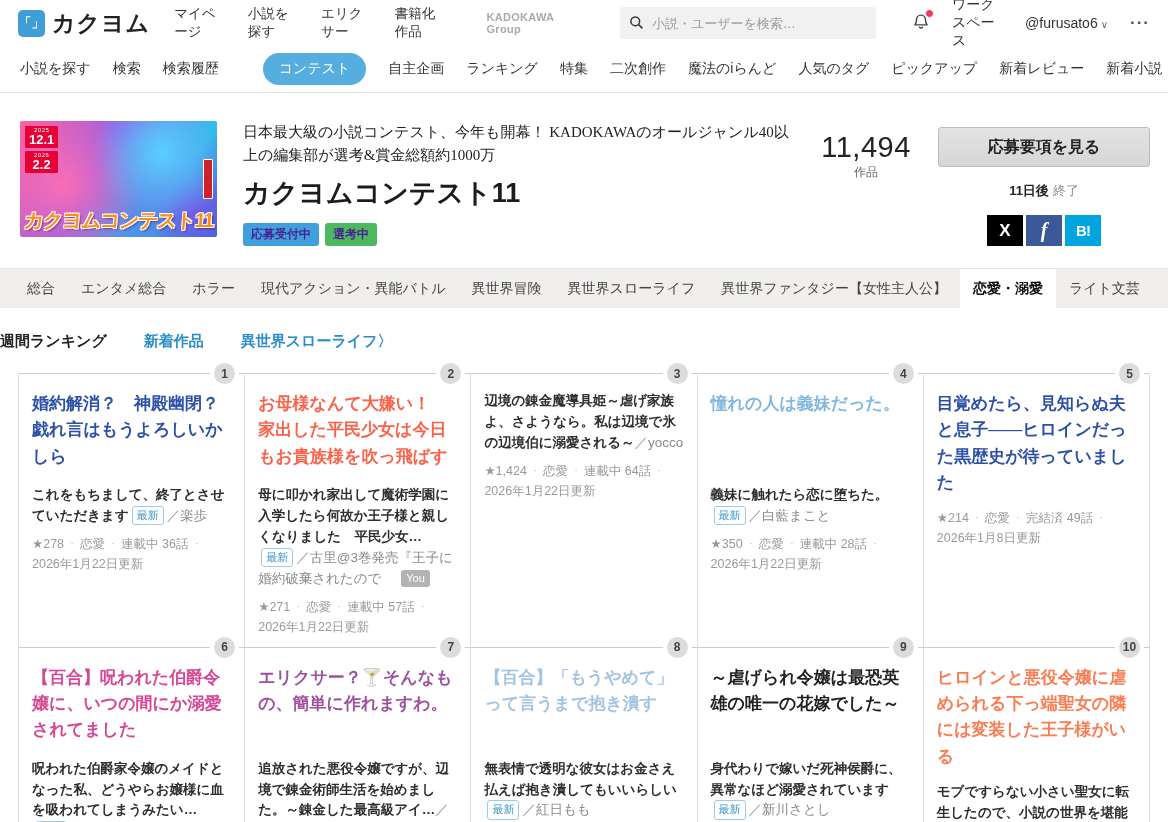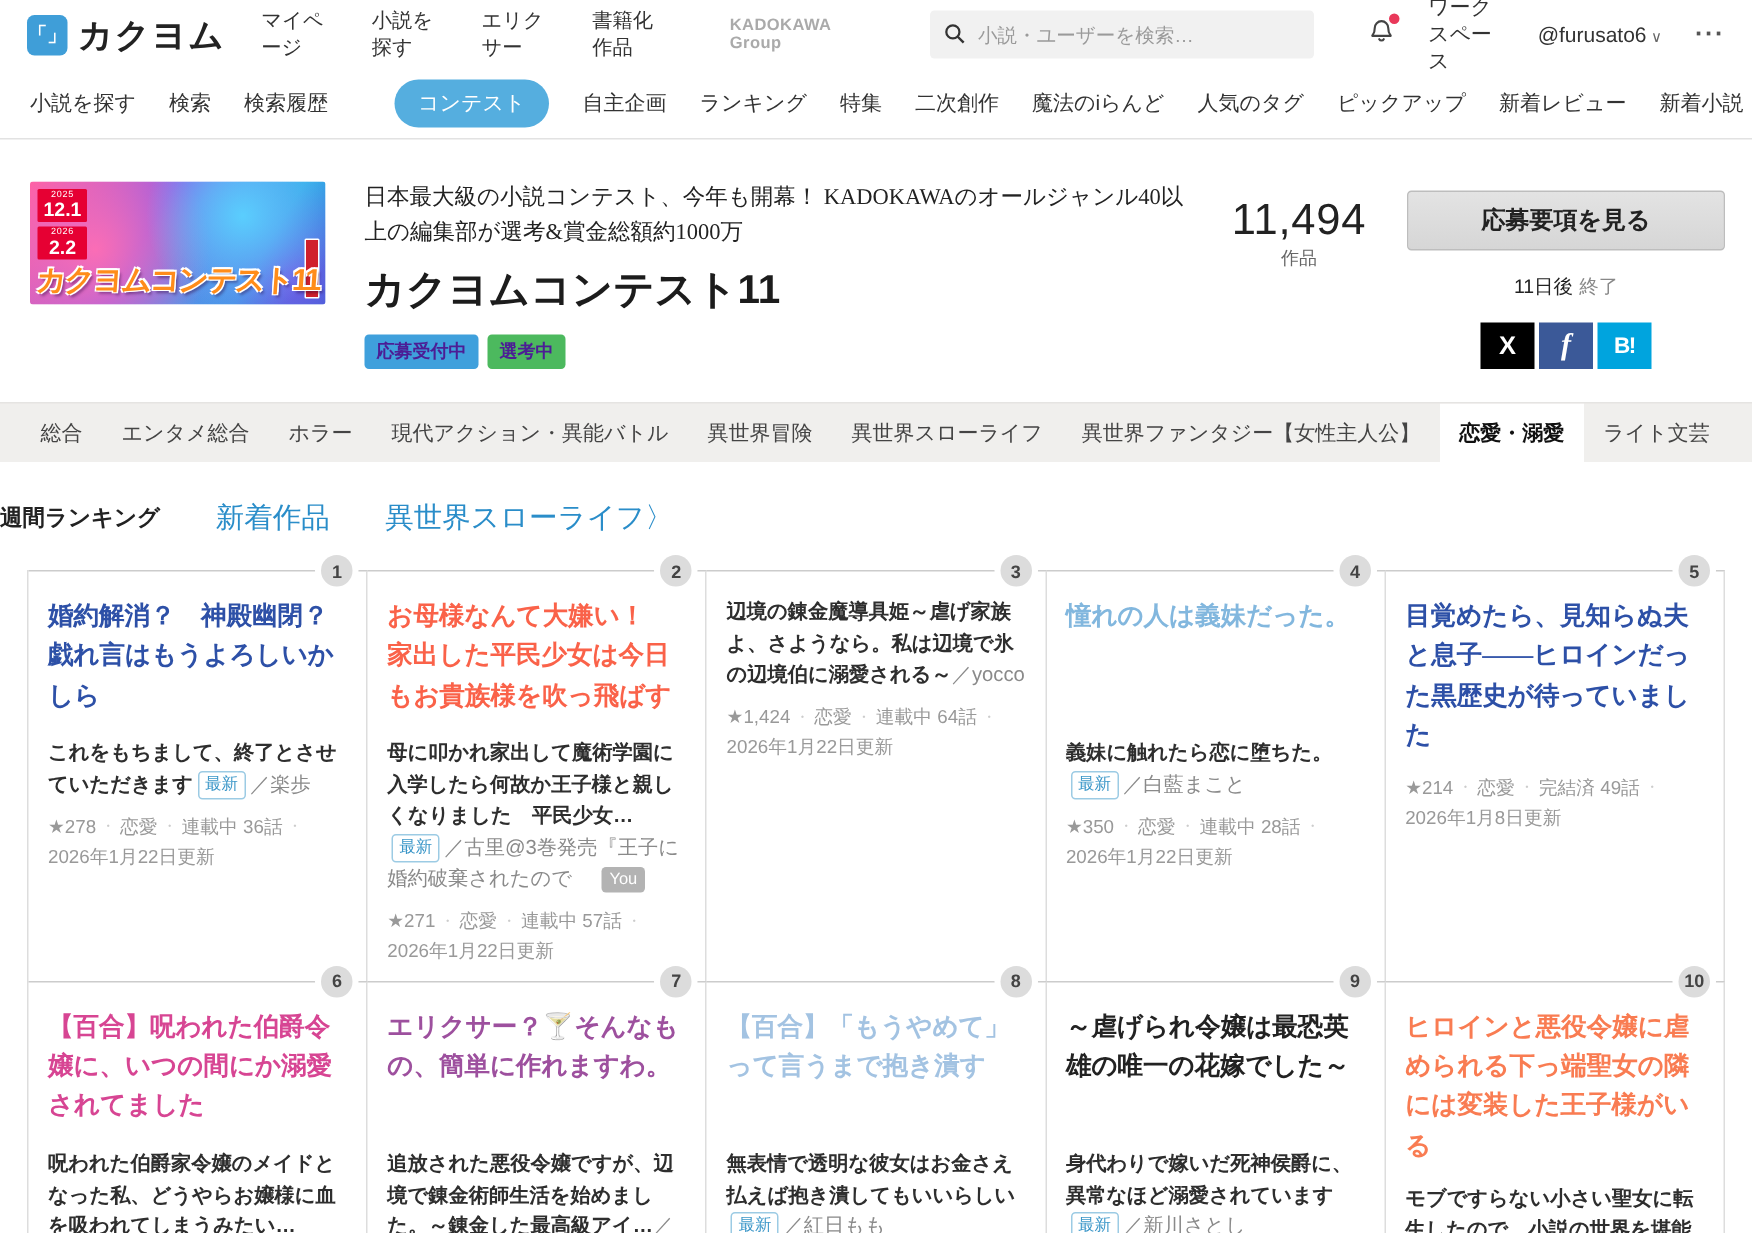--- a/index.html
+++ b/index.html
@@ -37,21 +37,21 @@
   .subnav { height:47px; display:flex; align-items:center; padding:0 20px; gap:22px;
     border-bottom:1px solid #e2e2e2; white-space:nowrap; overflow:hidden; }
   .subnav-group { display:flex; gap:22px; align-items:center; }
   .subnav a { font-size:14px; color:#333; }
   .subnav .divider { width:1px; height:18px; background:#ccc; }
   .pill { background:#55aedf; color:#fff !important; font-size:14px; padding:7px 16px;
     border-radius:16px; }
 
   
   .contest { display:flex; padding:28px 18px 22px 20px; gap:26px; align-items:flex-start; }
-  .banner { width:197px; height:82px; flex-shrink:0; position:relative; overflow:hidden; border-radius:2px;
+  .banner { width:197px; height:116px; flex-shrink:0; position:relative; overflow:hidden; border-radius:2px;
     background:
       radial-gradient(circle at 72% 28%, rgba(90,210,255,.95), transparent 42%),
       radial-gradient(circle at 22% 55%, rgba(255,110,180,.95), transparent 48%),
       radial-gradient(circle at 88% 78%, rgba(130,80,230,.85), transparent 42%),
       linear-gradient(120deg,#ff5fa2,#8f5fe8 40%,#2bb8e8 75%,#1a6fd0); }
   .banner-dates { position:absolute; top:5px; left:5px; display:flex; flex-direction:column; gap:3px; }
   .bdate { background:#e60033; color:#fff; text-align:center; padding:1px 4px 2px; line-height:1; border-radius:1px; }
   .bdate .yr { display:block; font-size:6px; letter-spacing:.5px; }
   .bdate .dy { display:block; font-size:13px; font-weight:900; }
   .banner-title { position:absolute; bottom:3px; left:0; width:100%; text-align:center;
@@ -68,39 +68,39 @@
   .cbadge.open { background:#3fa0dc; }
   .cbadge.selecting { background:#4cb95e; }
   .contest-count { text-align:center; margin-top:10px; width:92px; flex-shrink:0; }
   .count-num { font-size:29px; color:#222; letter-spacing:.5px; }
   .count-unit { font-size:12px; color:#666; }
   .contest-side { width:212px; flex-shrink:0; margin-top:6px; }
   .cta-btn { display:block; width:100%; height:40px; background:linear-gradient(#e3e3e3,#d6d6d6);
     border:1px solid #bdbdbd; border-radius:3px; font-size:16px; font-weight:bold; color:#222;
     cursor:pointer; font-family:"Liberation Sans","DejaVu Sans",sans-serif; }
   .deadline { text-align:center; margin-top:15px; font-size:13px; }
-  .deadline .d-days { font-weight:normal; color:#222; }
+  .deadline .d-days { font-weight:bold; color:#222; }
   .deadline .d-suffix { color:#888; margin-left:4px; }
   .socials { display:flex; justify-content:center; gap:3px; margin-top:15px; }
   .soc { width:36px; height:31px; display:flex; align-items:center; justify-content:center;
     color:#fff; font-weight:bold; }
   .soc.x { background:#000; font-size:17px; }
   .soc.fb { background:#3b5998; font-family:"Liberation Serif","DejaVu Serif",serif; font-size:20px; font-style:italic; }
   .soc.htn { background:#00a4de; font-size:15px; letter-spacing:-1px; }
 
   
   .catbar { background:#f0efed; border-top:1px solid #e5e4e2; display:flex; align-items:stretch;
     height:40px; padding-left:14px; overflow:hidden; white-space:nowrap; }
   .catbar a { display:flex; align-items:center; padding:0 13px; font-size:14px; color:#444; }
   .catbar a.active { background:#fff; color:#111; font-weight:bold; }
 
   
   .rank-header { display:flex; justify-content:flex-start; align-items:center; gap:37px; margin:24px 0 22px; }
   .rank-header .current { font-size:15px; font-weight:bold; color:#222; }
-  .rank-header a.link { font-size:19px; color:#2a8dc9; }
+  .rank-header a.link { font-size:15px; color:#2a8dc9;font-weight:bold; }
 
   
   .rank-grid { display:grid; grid-template-columns:repeat(5,1fr); margin:0 18px; border-left:1px solid #ddd; }
   .card { position:relative; border-top:1px solid #ccc; border-right:1px solid #ddd;
     padding:17px 12px 10px 13px; min-height:214px; }
   .rank-badge { position:absolute; top:-11px; right:9px; width:21px; height:21px; border-radius:50%;
     background:#dcdcdc; color:#444; font-size:12px; font-weight:bold; display:flex; align-items:center;
     justify-content:center; box-shadow:0 0 0 4px #fff; }
   .card-title { font-family:"Liberation Serif","DejaVu Serif",serif; font-weight:bold; font-size:17px;
     line-height:1.55; min-height:82px; margin-bottom:12px; display:block; }

